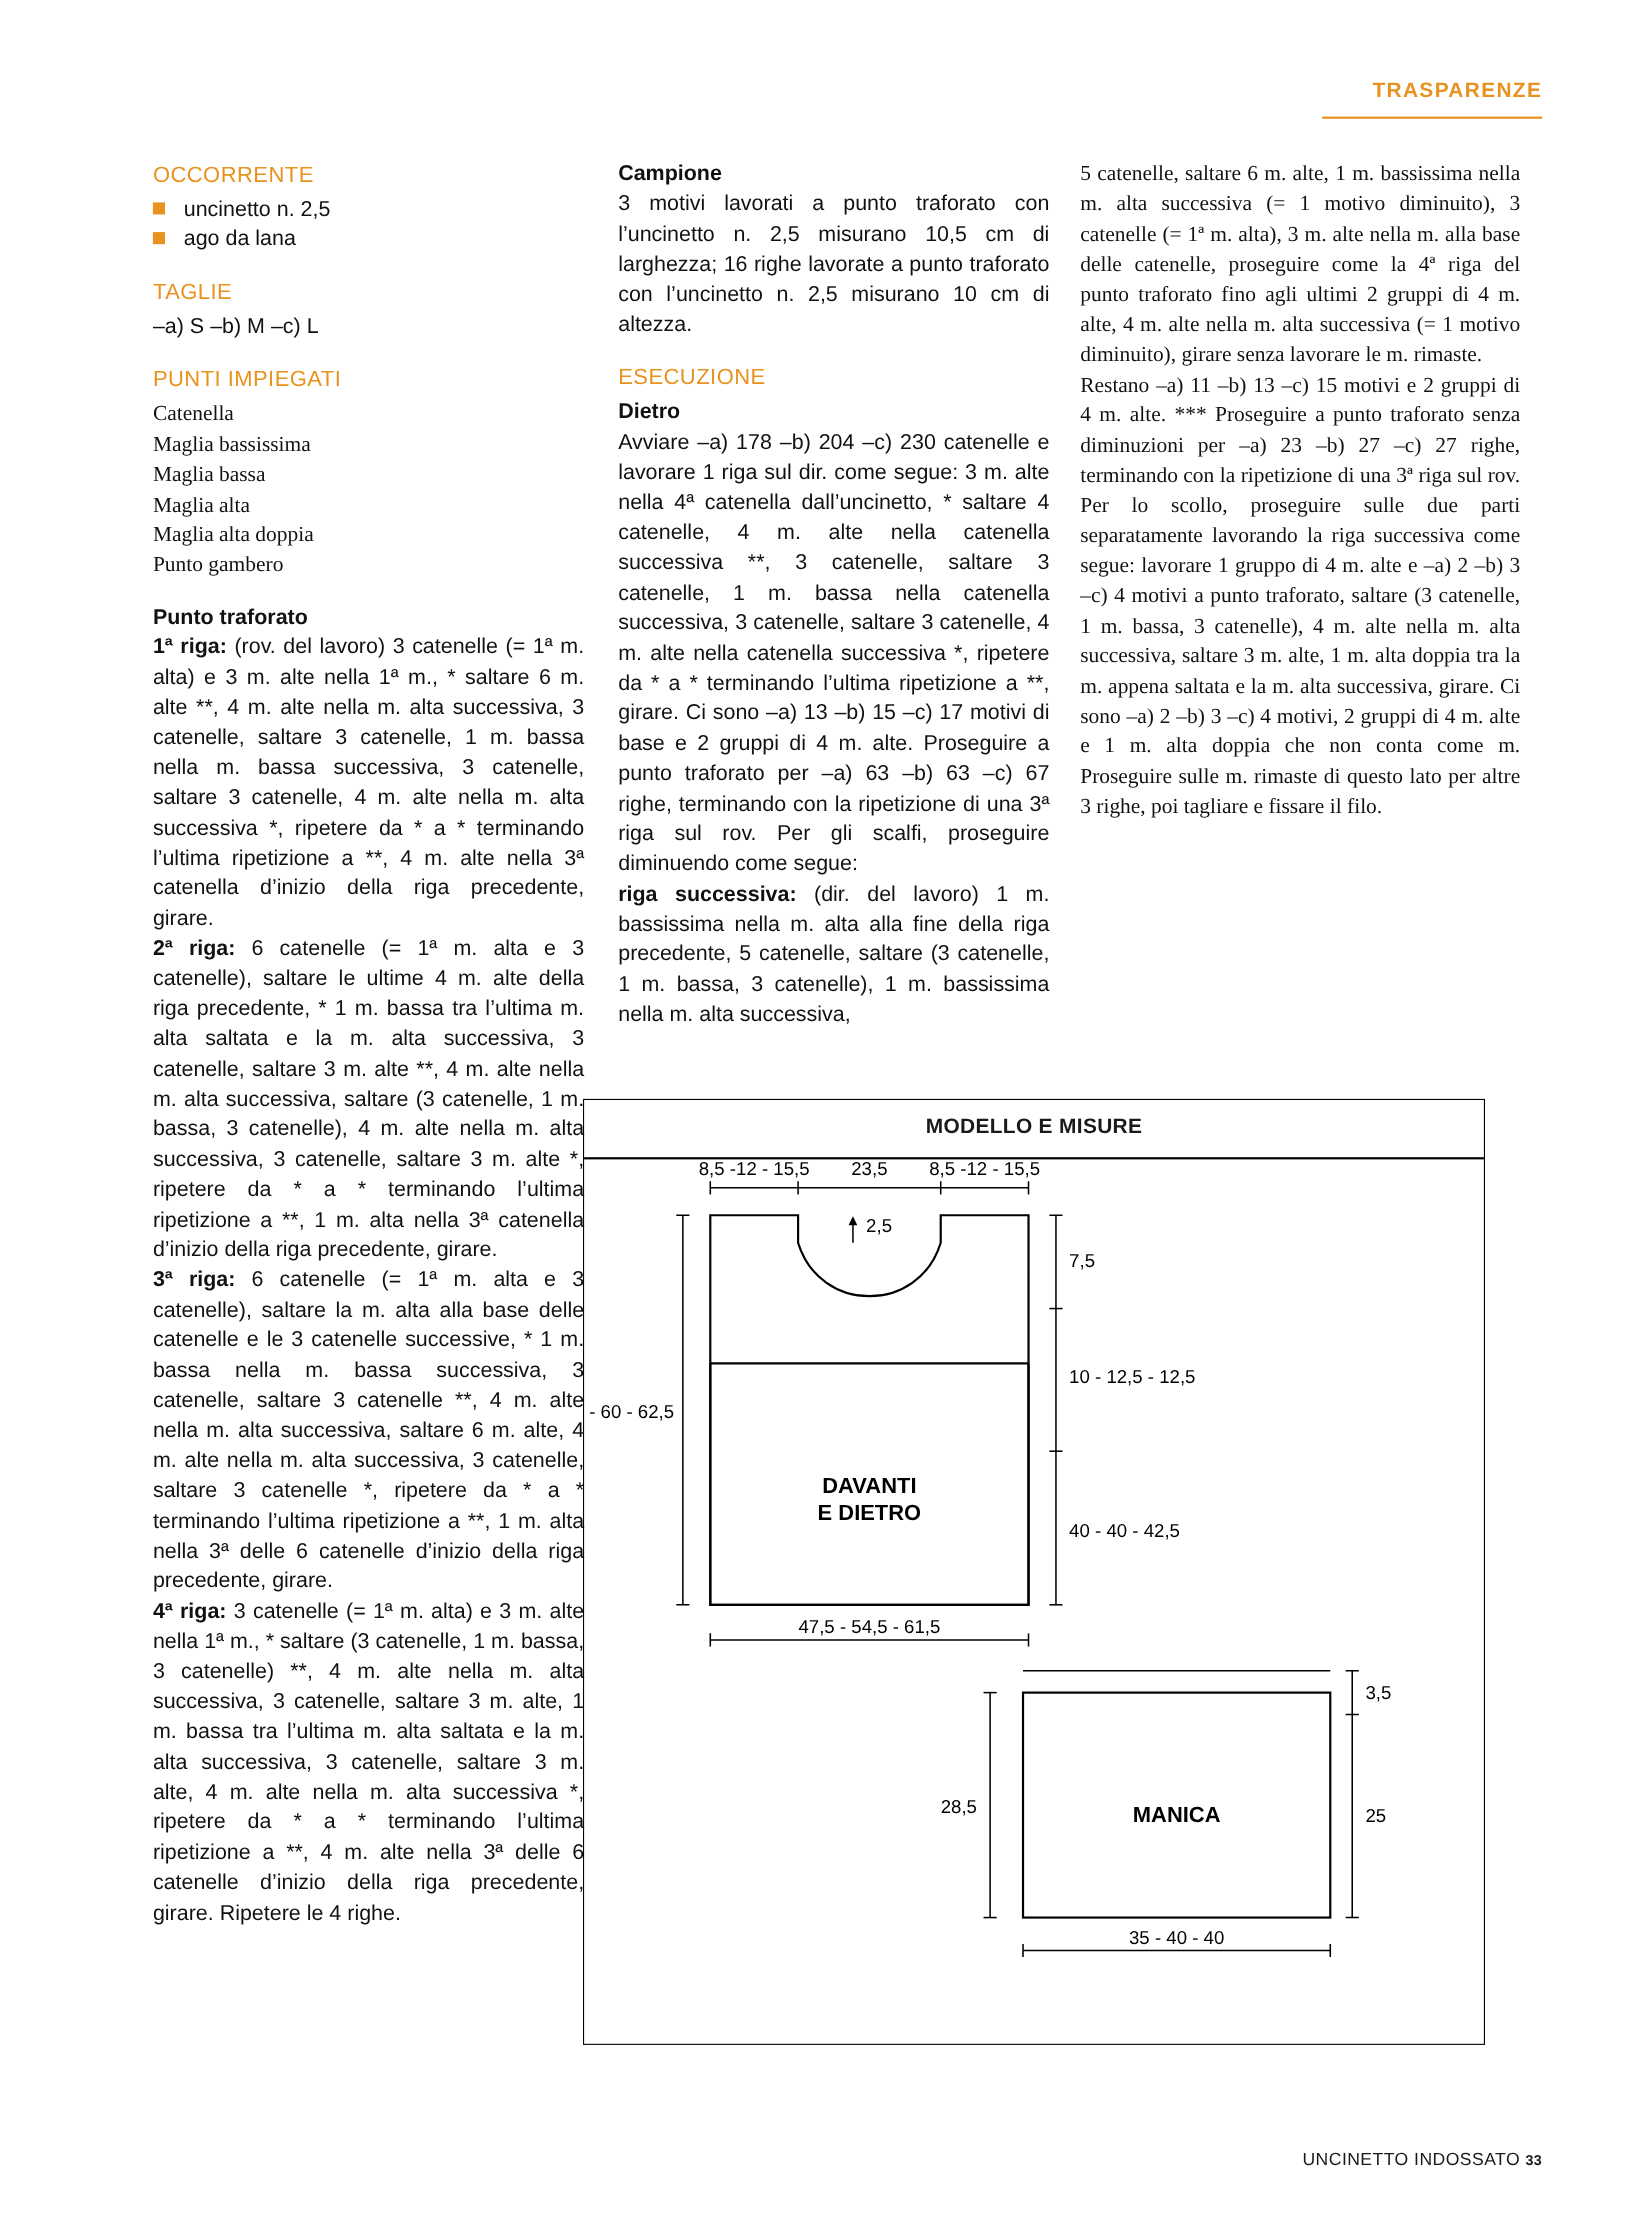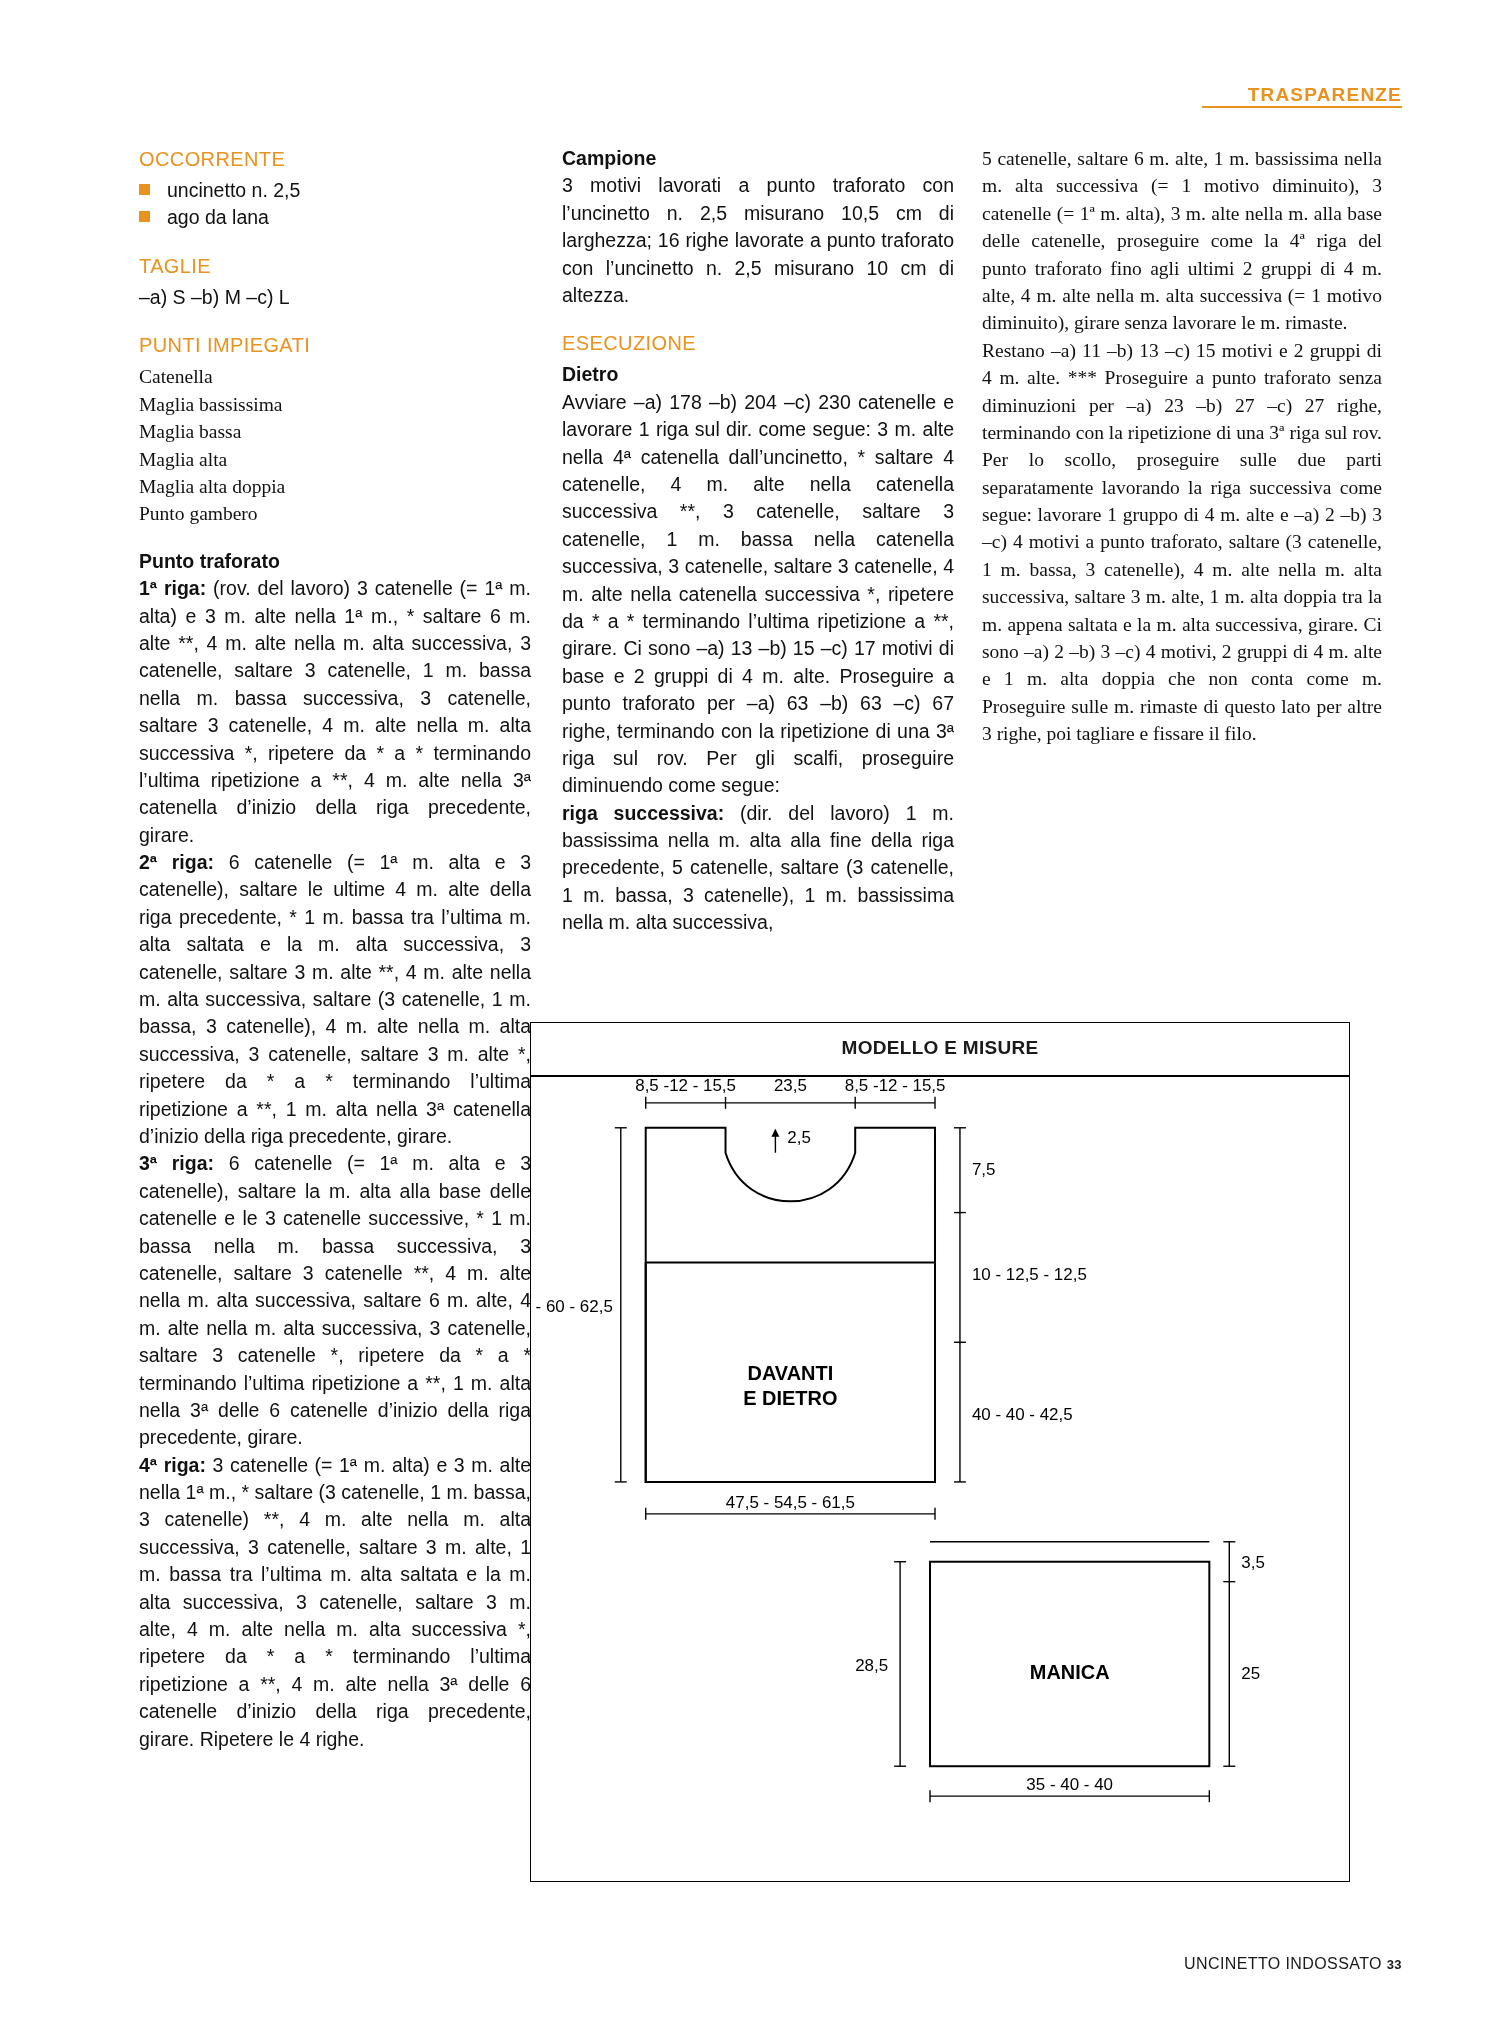--- a/index.html
+++ b/index.html
@@ -8,21 +8,21 @@
     background:#ffffff;
     font-family:"Liberation Sans", sans-serif;
     color:#1a1a1a;
     position:relative;
     overflow:hidden;
   }
   .page{position:relative;width:1500px;height:2035px;}
 
   
   .header{
-    position:absolute;top:84px;right:98px;
+    position:absolute;top:72px;right:98px;
     text-align:right;
   }
   .header-title{
     color:#E8921F;
     font-weight:bold;
     font-size:19px;
     letter-spacing:1.2px;
   }
   .header-rule{
     position:absolute;top:106px;right:98px;width:200px;height:2px;background:#E8921F;
@@ -60,21 +60,21 @@
   }
   .bullet-line .sq{
     position:absolute;left:0;top:7px;
     width:11px;height:11px;background:#E8921F;display:block;
   }
   .plain-list p{margin:0;font-family:Liberation Serif, serif;}
 
   
   .schema{
     position:absolute;
-    left:530px;top:1022px;
+    left:530px;top:999px;
     width:820px;height:860px;
     border:1.5px solid #000;
     box-sizing:border-box;
   }
   .schema-title{
     position:absolute;top:14px;left:0;width:100%;
     text-align:center;font-weight:bold;font-size:19px;letter-spacing:.3px;
   }
   .schema-rule{
     position:absolute;top:52px;left:0;width:100%;height:1.5px;background:#000;

